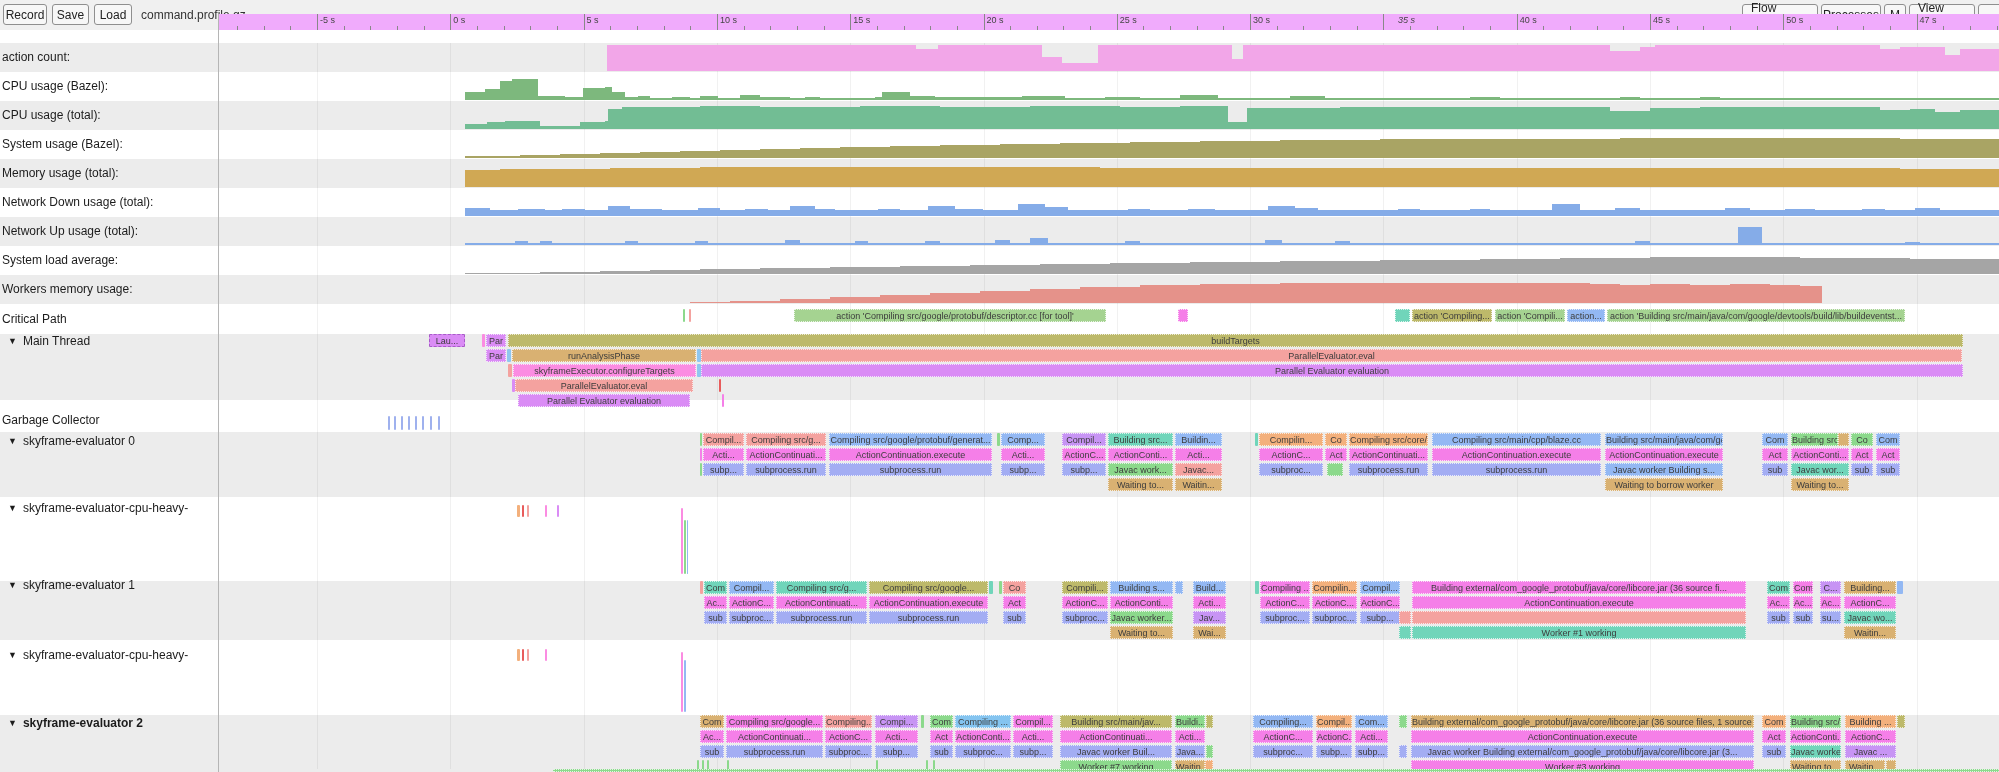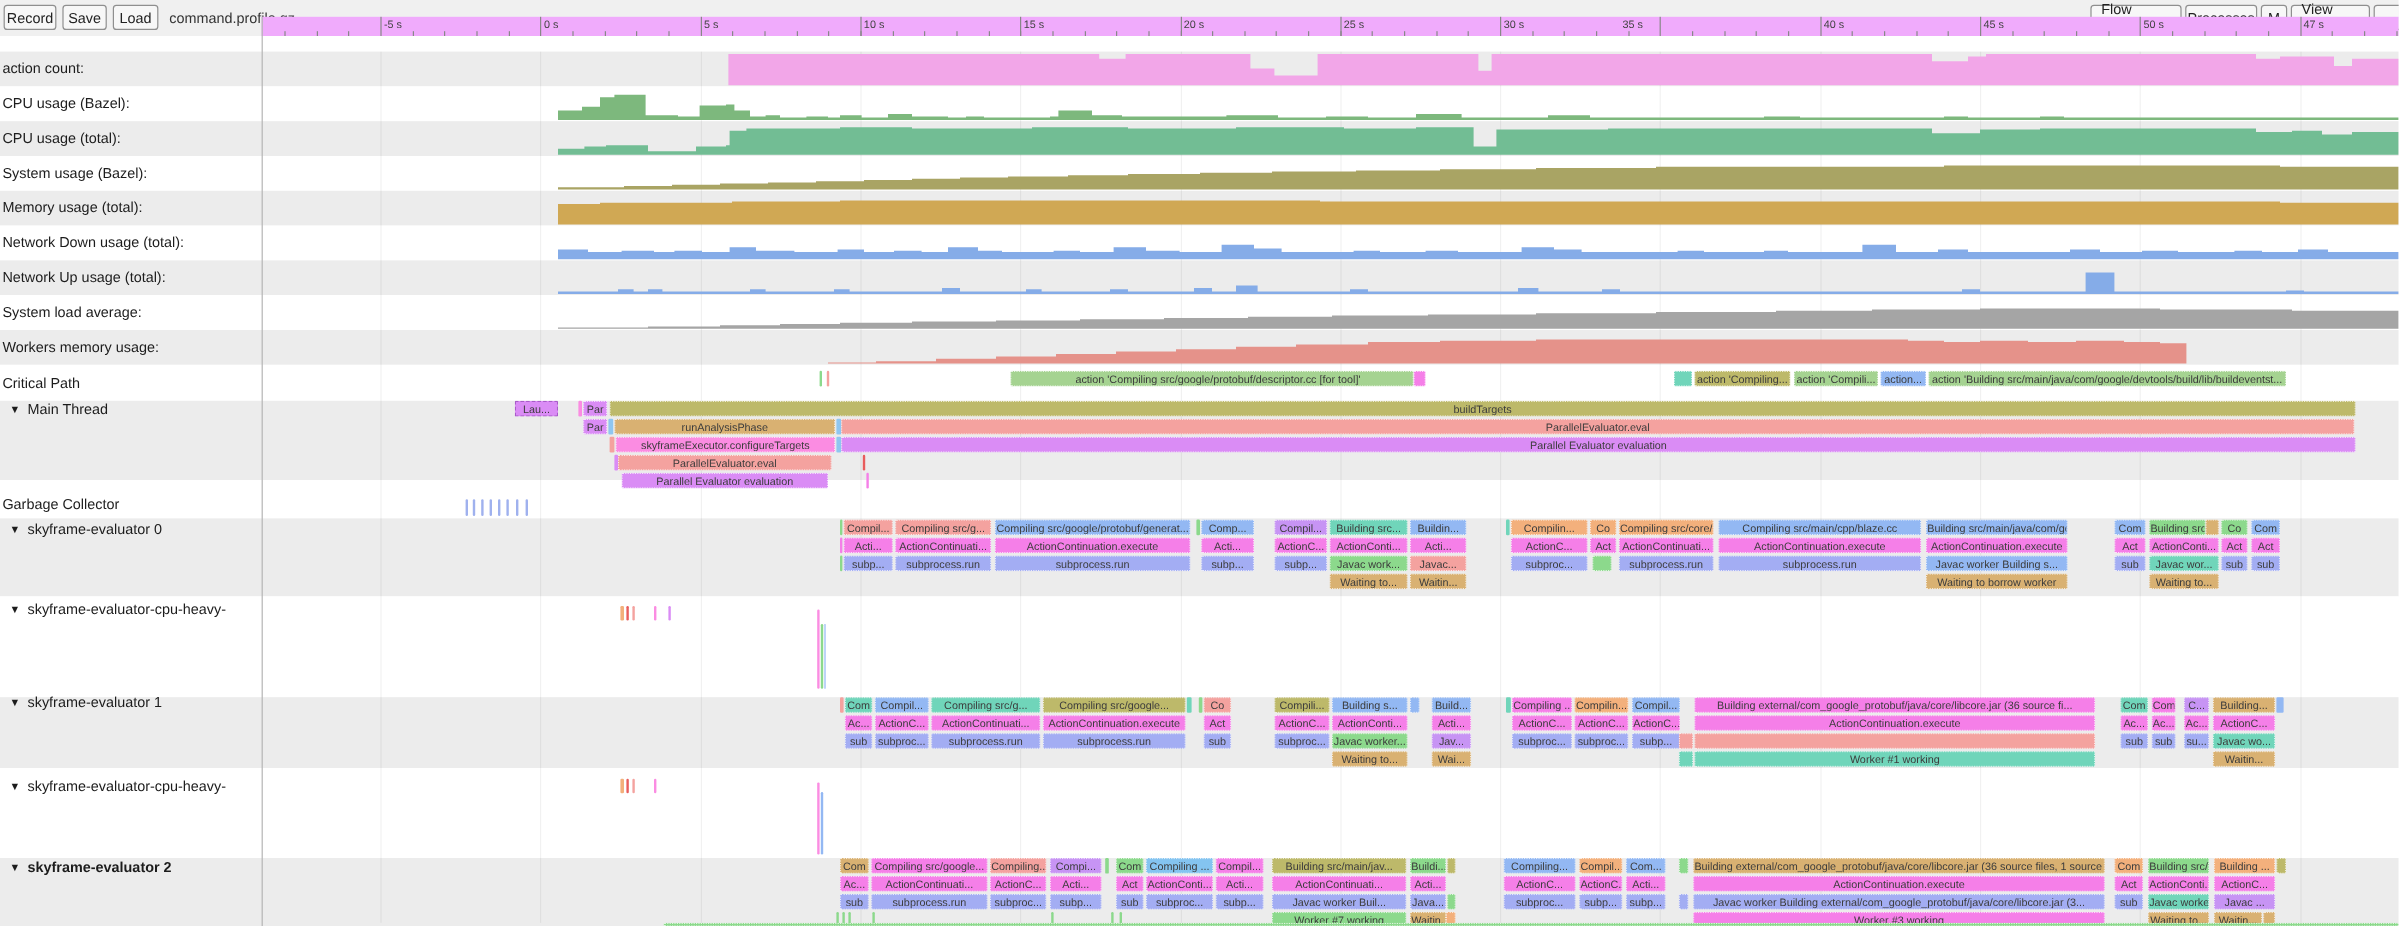--- a/index.html
+++ b/index.html
@@ -90,21 +90,21 @@
       <div class="tickLabel" style="left: 501.9px;">10 s</div>
       <div class="tickMajor" style="left: 632.2px;"></div>
       <div class="tickLabel" style="left: 635.2px;">15 s</div>
       <div class="tickMajor" style="left: 765.5px;"></div>
       <div class="tickLabel" style="left: 768.5px;">20 s</div>
       <div class="tickMajor" style="left: 898.8px;"></div>
       <div class="tickLabel" style="left: 901.8px;">25 s</div>
       <div class="tickMajor" style="left: 1032.1px;"></div>
       <div class="tickLabel" style="left: 1035.1px;">30 s</div>
       <div class="tickMajor" style="left: 1165.4px;"></div>
-      <div class="tickLabel" style="left: 1134px;">35 s</div>
+      <div class="tickLabel" style="left: 1180px; font-style: italic;">35 s</div>
       <div class="tickMajor" style="left: 1298.7px;"></div>
       <div class="tickLabel" style="left: 1301.7px;">40 s</div>
       <div class="tickMajor" style="left: 1432px;"></div>
       <div class="tickLabel" style="left: 1435px;">45 s</div>
       <div class="tickMajor" style="left: 1565.3px;"></div>
       <div class="tickLabel" style="left: 1568.3px;">50 s</div>
       <div class="tickMajor" style="left: 1698.6px;"></div>
       <div class="tickLabel" style="left: 1701.6px;">47 s</div>
       <div class="tickMinor" style="left: 19.02px;"></div>
       <div class="tickMinor" style="left: 45.68px;"></div>
@@ -210,21 +210,21 @@
       <div class="tlabel" style="top: 413px; left: 2px;">Garbage Collector</div>
       <div class="tlabel" style="top: 434px; left: 8px;"><span class="tri">▼</span>skyframe-evaluator 0</div>
       <div class="tlabel" style="top: 501px; left: 8px;"><span class="tri">▼</span>skyframe-evaluator-cpu-heavy-</div>
       <div class="tlabel" style="top: 578px; left: 8px;"><span class="tri">▼</span>skyframe-evaluator 1</div>
       <div class="tlabel" style="top: 648px; left: 8px;"><span class="tri">▼</span>skyframe-evaluator-cpu-heavy-</div>
       <div class="tlabel" style="top: 716px; left: 8px; font-weight: bold;"><span class="tri">▼</span>skyframe-evaluator 2</div>
     </div>
   <div id="events">
       <div class="bar" style="left: 683px; top: 309px; width: 2px; height: 13px; background: rgb(140, 217, 140);"></div>
       <div class="bar" style="left: 689px; top: 309px; width: 2px; height: 13px; background: rgb(244, 162, 159);"></div>
-      <div class="bar bordered" style="left: 842px; top: 309px; width: 336px; height: 13px; background: rgb(165, 211, 145); padding-left: 10px;">action 'Compiling src/google/protobuf/descriptor.cc [for tool]'</div>
+      <div class="bar bordered" style="left: 794px; top: 309px; width: 312px; height: 13px; background: rgb(165, 211, 145); padding-left: 10px;">action 'Compiling src/google/protobuf/descriptor.cc [for tool]'</div>
       <div class="bar bordered" style="left: 1178px; top: 309px; width: 10px; height: 13px; background: rgb(245, 127, 232);"></div>
       <div class="bar bordered" style="left: 1395px; top: 309px; width: 15px; height: 13px; background: rgb(112, 213, 186);"></div>
       <div class="bar bordered" style="left: 1412px; top: 309px; width: 80px; height: 13px; background: rgb(189, 185, 106);">action 'Compiling...</div>
       <div class="bar bordered" style="left: 1495px; top: 309px; width: 70px; height: 13px; background: rgb(165, 211, 145);">action 'Compili...</div>
       <div class="bar bordered" style="left: 1567px; top: 309px; width: 38px; height: 13px; background: rgb(147, 184, 243);">action...</div>
       <div class="bar bordered" style="left: 1607px; top: 309px; width: 298px; height: 13px; background: rgb(165, 211, 145);">action 'Building src/main/java/com/google/devtools/build/lib/buildeventst...</div>
       <div class="bar bordered dashed" style="left: 429px; top: 334px; width: 36px; height: 13px; background: rgb(218, 140, 245);">Lau...</div>
       <div class="bar" style="left: 482px; top: 334px; width: 3px; height: 13px; background: rgb(251, 140, 226);"></div>
       <div class="bar bordered" style="left: 486px; top: 334px; width: 20px; height: 13px; background: rgb(218, 140, 245);">Par</div>
       <div class="bar bordered" style="left: 508px; top: 334px; width: 1455px; height: 13px; background: rgb(189, 185, 106);">buildTargets</div>

